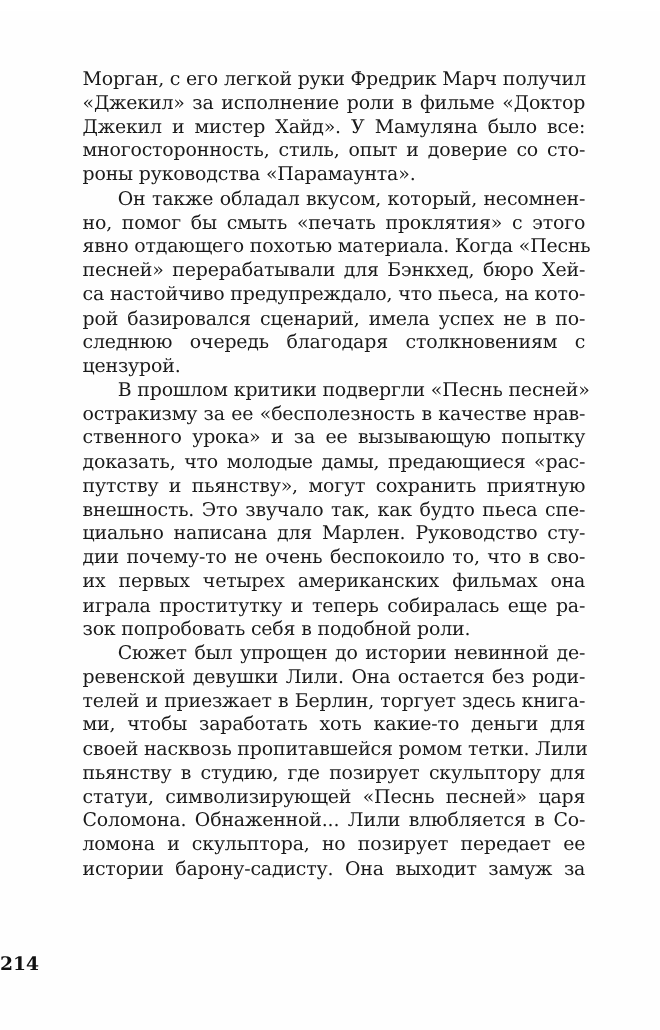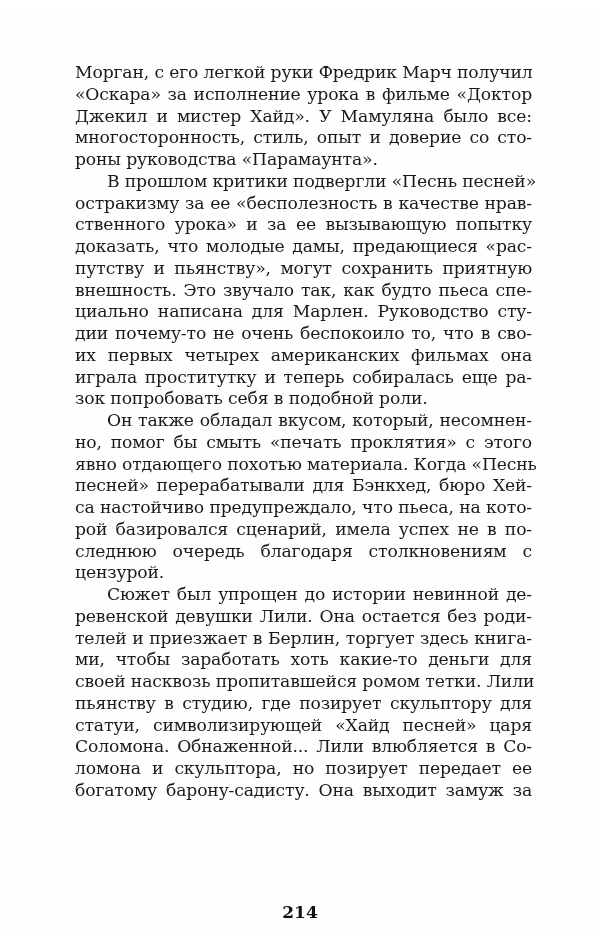--- a/index.html
+++ b/index.html
@@ -42,76 +42,75 @@
   .line.last {
     text-align-last: left;
   }
   .line.indent {
     padding-left: 32px;
   }
   .page-number {
     position: absolute;
     left: 0;
     width: 600px;
-    top: 892px;
-    text-align: center;
+    top: 857px;
     font-family: "DejaVu Serif", serif;
     font-weight: bold;
     font-size: 17px;
     color: #111;
   }
 </style>
 </head>
 <body>
 
 <div class="page">
   <div class="text-block">
 
     <div>
       <span class="line">Морган, с его легкой руки Фредрик Марч получил</span>
-      <span class="line">«Оскара» за исполнение урока в фильме «Доктор</span>
+      <span class="line">«Джекил» за исполнение роли в фильме «Доктор</span>
       <span class="line">Джекил и мистер Хайд». У Мамуляна было все:</span>
       <span class="line">многосторонность, стиль, опыт и доверие со сто-</span>
       <span class="line last">роны руководства «Парамаунта».</span>
+    </div>
+
+    <div>
+      <span class="line indent">Он также обладал вкусом, который, несомнен-</span>
+      <span class="line">но, помог бы смыть «печать проклятия» с этого</span>
+      <span class="line">явно отдающего похотью материала. Когда «Песнь</span>
+      <span class="line">песней» перерабатывали для Бэнкхед, бюро Хей-</span>
+      <span class="line">са настойчиво предупреждало, что пьеса, на кото-</span>
+      <span class="line">рой базировался сценарий, имела успех не в по-</span>
+      <span class="line">следнюю очередь благодаря столкновениям с</span>
+      <span class="line last">цензурой.</span>
     </div>
 
     <div>
       <span class="line indent">В прошлом критики подвергли «Песнь песней»</span>
       <span class="line">остракизму за ее «бесполезность в качестве нрав-</span>
       <span class="line">ственного урока» и за ее вызывающую попытку</span>
       <span class="line">доказать, что молодые дамы, предающиеся «рас-</span>
       <span class="line">путству и пьянству», могут сохранить приятную</span>
       <span class="line">внешность. Это звучало так, как будто пьеса спе-</span>
       <span class="line">циально написана для Марлен. Руководство сту-</span>
       <span class="line">дии почему-то не очень беспокоило то, что в сво-</span>
       <span class="line">их первых четырех американских фильмах она</span>
       <span class="line">играла проститутку и теперь собиралась еще ра-</span>
       <span class="line last">зок попробовать себя в подобной роли.</span>
     </div>
 
     <div>
-      <span class="line indent">Он также обладал вкусом, который, несомнен-</span>
-      <span class="line">но, помог бы смыть «печать проклятия» с этого</span>
-      <span class="line">явно отдающего похотью материала. Когда «Песнь</span>
-      <span class="line">песней» перерабатывали для Бэнкхед, бюро Хей-</span>
-      <span class="line">са настойчиво предупреждало, что пьеса, на кото-</span>
-      <span class="line">рой базировался сценарий, имела успех не в по-</span>
-      <span class="line">следнюю очередь благодаря столкновениям с</span>
-      <span class="line last">цензурой.</span>
-    </div>
-
-    <div>
       <span class="line indent">Сюжет был упрощен до истории невинной де-</span>
       <span class="line">ревенской девушки Лили. Она остается без роди-</span>
       <span class="line">телей и приезжает в Берлин, торгует здесь книга-</span>
       <span class="line">ми, чтобы заработать хоть какие-то деньги для</span>
       <span class="line">своей насквозь пропитавшейся ромом тетки. Лили</span>
       <span class="line">пьянству в студию, где позирует скульптору для</span>
-      <span class="line">статуи, символизирующей «Хайд песней» царя</span>
+      <span class="line">статуи, символизирующей «Песнь песней» царя</span>
       <span class="line">Соломона. Обнаженной... Лили влюбляется в Со-</span>
       <span class="line">ломона и скульптора, но позирует передает ее</span>
-      <span class="line">богатому барону-садисту. Она выходит замуж за</span>
+      <span class="line">истории барону-садисту. Она выходит замуж за</span>
     </div>
 
   </div>
 
   <div class="page-number">214</div>
 </div>
 
 </body></html>

